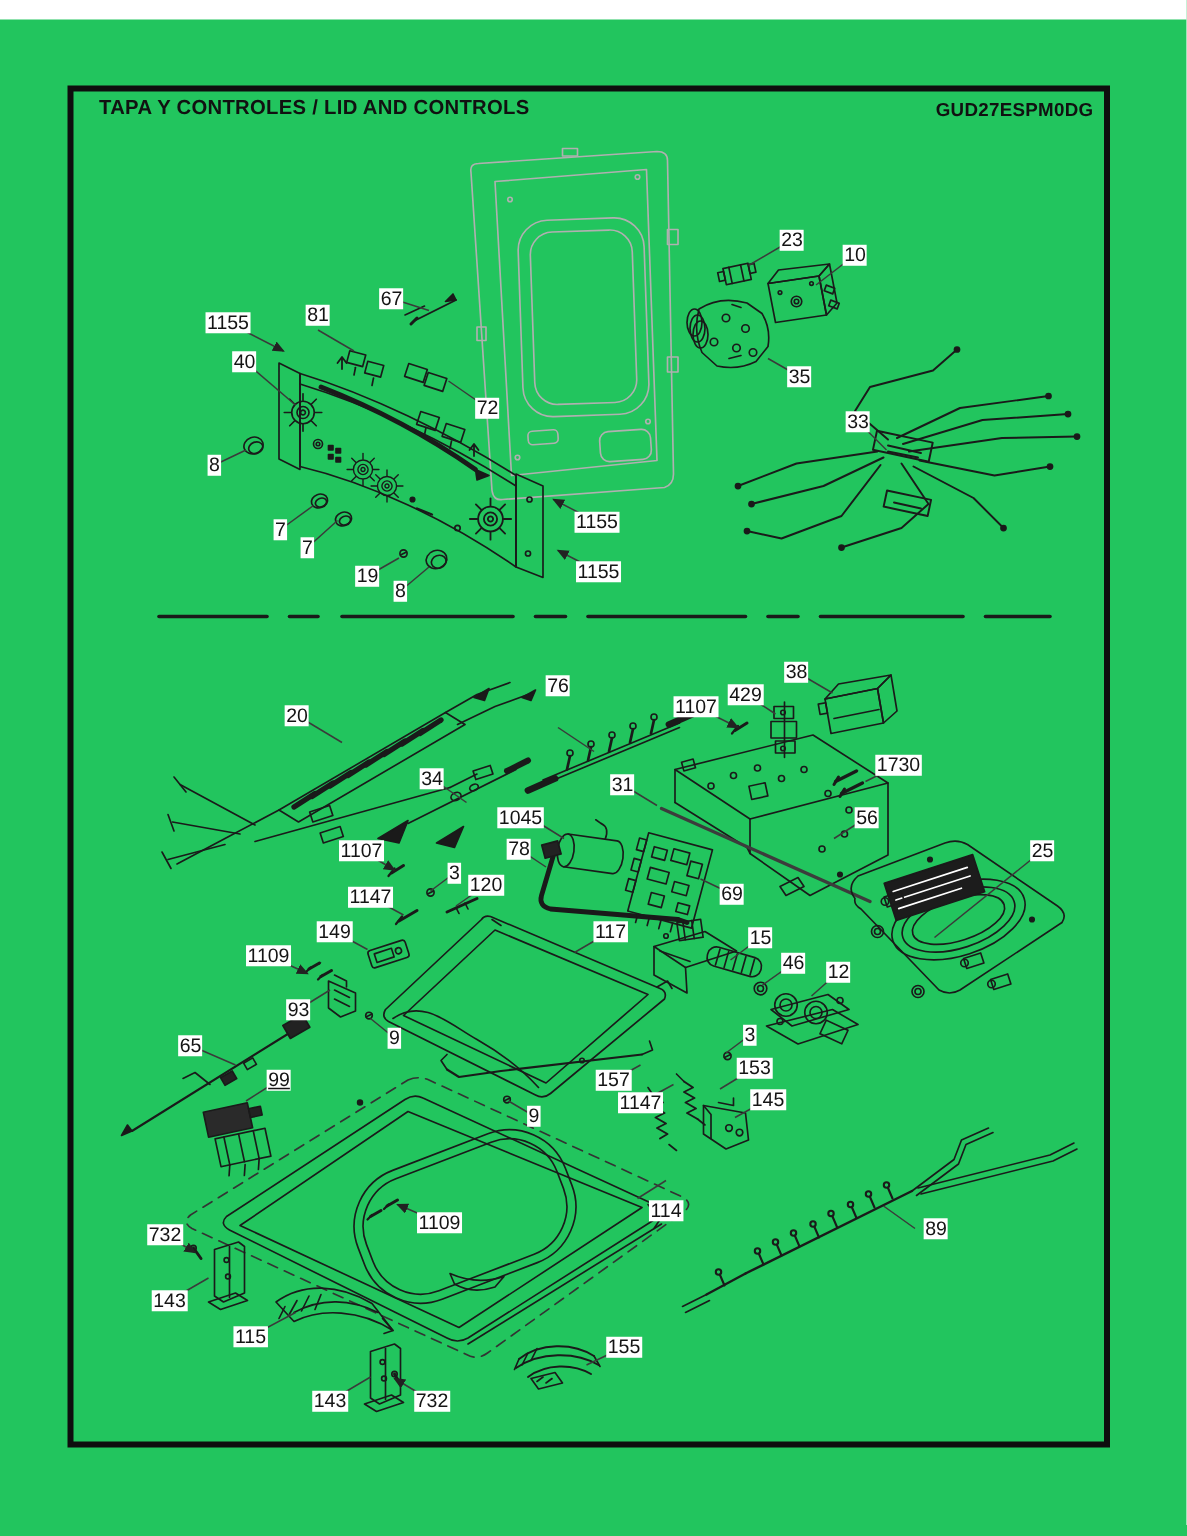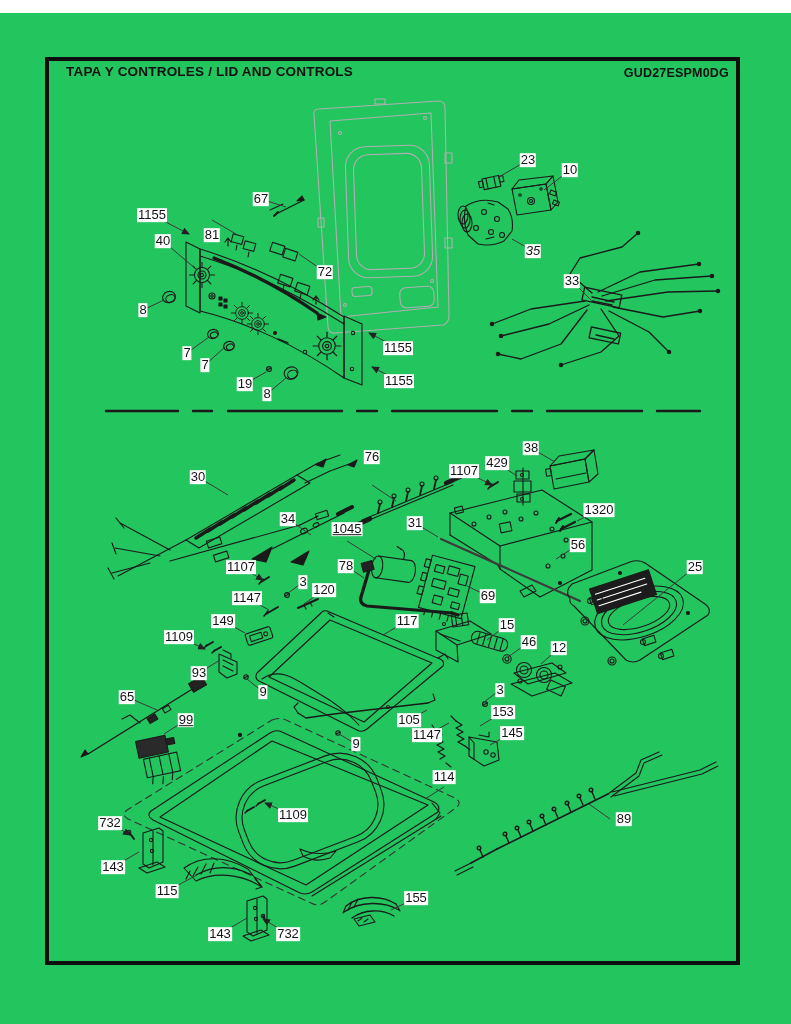--- a/index.html
+++ b/index.html
@@ -675,67 +675,67 @@
       <line x1="220" y1="921" x2="247" y2="905" class="leader"></line>
       <line x1="288" y1="921" x2="263" y2="906" class="leader" marker-end="url(#arrowhead)"></line>
       <line x1="416" y1="885" x2="391" y2="897" class="leader"></line>
       <line x1="610" y1="806" x2="589" y2="791" class="leader"></line>
     </svg>
 
   <div id="callout-layer">
       <div class="callout" style="left: 152px; top: 202px;">1155</div>
       <div class="callout" style="left: 163px; top: 228px;">40</div>
       <div class="callout" style="left: 261px; top: 186px;">67</div>
-      <div class="callout" style="left: 212px; top: 222px; text-align: center;">81</div>
+      <div class="callout" style="left: 212px; top: 197px; text-align: center;">81</div>
       <div class="callout" style="left: 325px; top: 259px;">72</div>
       <div class="callout" style="left: 143px; top: 297px;">8</div>
       <div class="callout" style="left: 187px; top: 340px;">7</div>
       <div class="callout" style="left: 205px; top: 352px;">7</div>
       <div class="callout" style="left: 245px; top: 371px;">19</div>
       <div class="callout" style="left: 267px; top: 381px;">8</div>
       <div class="callout" style="left: 398px; top: 335px;">1155</div>
       <div class="callout" style="left: 399px; top: 368px;">1155</div>
       <div class="callout" style="left: 528px; top: 147px;">23</div>
       <div class="callout" style="left: 570px; top: 157px;">10</div>
-      <div class="callout" style="left: 533px; top: 238px; font-style: italic;">35</div>
+      <div class="callout" style="left: 533px; top: 238px;">35</div>
       <div class="callout" style="left: 572px; top: 268px;">33</div>
-      <div class="callout" style="left: 198px; top: 464px;">30</div>
+      <div class="callout" style="left: 198px; top: 464px;">20</div>
       <div class="callout" style="left: 288px; top: 506px;">34</div>
       <div class="callout" style="left: 372px; top: 444px;">76</div>
       <div class="callout" style="left: 464px; top: 458px;">1107</div>
       <div class="callout" style="left: 497px; top: 450px;">429</div>
       <div class="callout" style="left: 531px; top: 435px;">38</div>
-      <div class="callout" style="left: 599px; top: 497px;">1320</div>
+      <div class="callout" style="left: 599px; top: 497px;">1730</div>
       <div class="callout" style="left: 578px; top: 532px;">56</div>
       <div class="callout" style="left: 415px; top: 510px; text-align: right;">31</div>
-      <div class="callout" style="left: 347px; top: 516px; text-decoration: underline;">1045</div>
+      <div class="callout" style="left: 347px; top: 532px;">1045</div>
       <div class="callout" style="left: 346px; top: 553px;">78</div>
       <div class="callout" style="left: 241px; top: 554px;">1107</div>
       <div class="callout" style="left: 303px; top: 569px;">3</div>
       <div class="callout" style="left: 324px; top: 577px;">120</div>
       <div class="callout" style="left: 247px; top: 585px;">1147</div>
       <div class="callout" style="left: 223px; top: 608px;">149</div>
       <div class="callout" style="left: 179px; top: 624px;">1109</div>
       <div class="callout" style="left: 199px; top: 660px;">93</div>
       <div class="callout" style="left: 263px; top: 679px;">9</div>
       <div class="callout" style="left: 407px; top: 608px;">117</div>
       <div class="callout" style="left: 507px; top: 612px;">15</div>
       <div class="callout" style="left: 529px; top: 629px;">46</div>
       <div class="callout" style="left: 559px; top: 635px;">12</div>
       <div class="callout" style="left: 488px; top: 583px;">69</div>
       <div class="callout" style="left: 695px; top: 554px;">25</div>
       <div class="callout" style="left: 500px; top: 677px;">3</div>
       <div class="callout" style="left: 503px; top: 699px;">153</div>
       <div class="callout" style="left: 512px; top: 720px;">145</div>
-      <div class="callout" style="left: 409px; top: 707px;">105</div>
+      <div class="callout" style="left: 409px; top: 707px;">157</div>
       <div class="callout" style="left: 427px; top: 722px;">1147</div>
       <div class="callout" style="left: 356px; top: 731px;">9</div>
       <div class="callout" style="left: 127px; top: 684px;">65</div>
       <div class="callout" style="left: 186px; top: 707px; text-decoration: underline;">99</div>
-      <div class="callout" style="left: 444px; top: 764px;">114</div>
+      <div class="callout" style="left: 444px; top: 794px;">114</div>
       <div class="callout" style="left: 293px; top: 802px;">1109</div>
       <div class="callout" style="left: 110px; top: 810px;">732</div>
       <div class="callout" style="left: 113px; top: 854px;">143</div>
       <div class="callout" style="left: 167px; top: 878px;">115</div>
       <div class="callout" style="left: 220px; top: 921px;">143</div>
       <div class="callout" style="left: 288px; top: 921px;">732</div>
       <div class="callout" style="left: 416px; top: 885px;">155</div>
       <div class="callout" style="left: 624px; top: 806px;">89</div>
     </div>
 </div>

